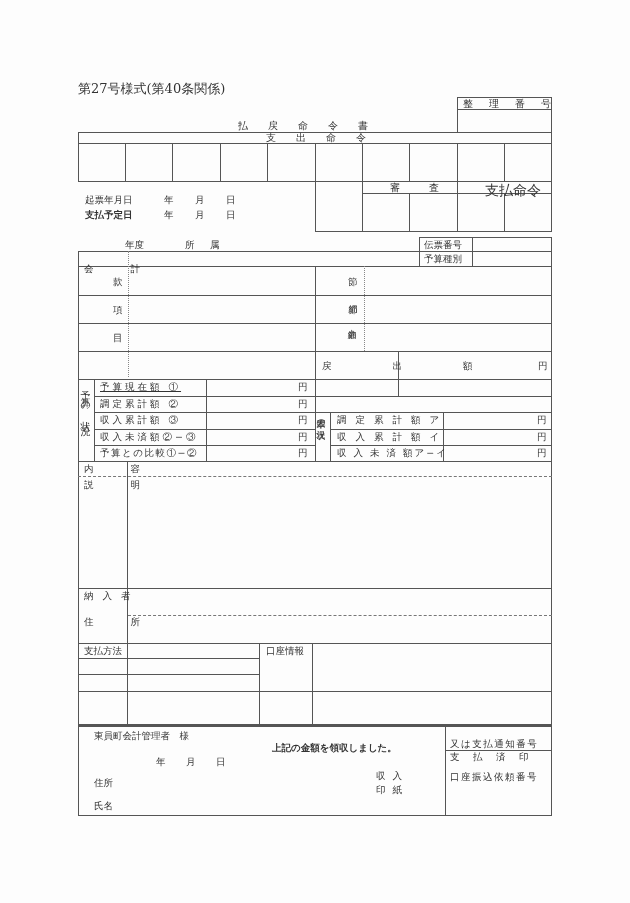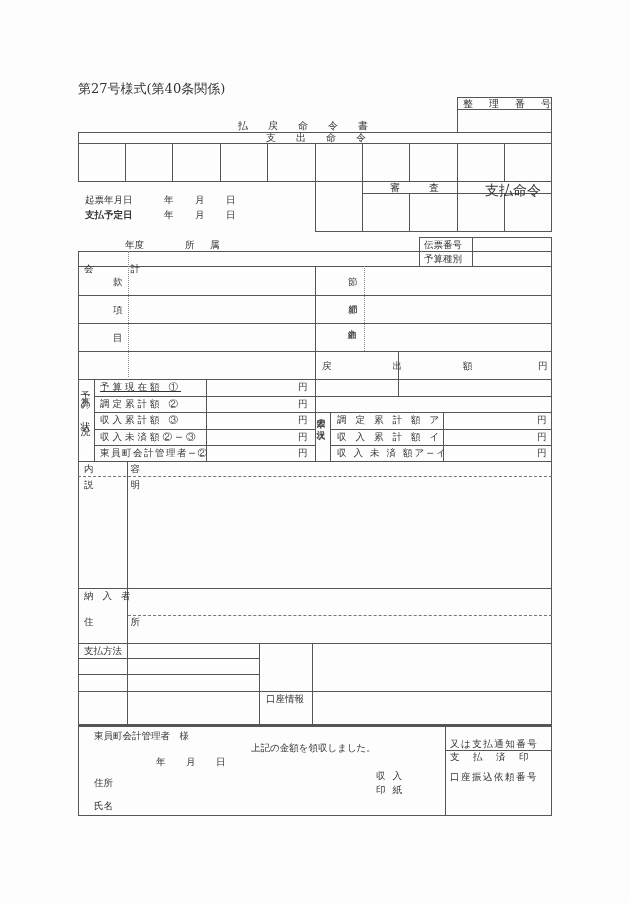--- a/index.html
+++ b/index.html
@@ -132,21 +132,21 @@
 
 <div class="t vert" style="left:80px;top:383px;font-size:10px;letter-spacing:6px;">予算の状況</div>
 <div class="t sp2" style="left:100px;top:382px;text-decoration:underline;">予算現在額 ①</div>
 <div class="t" style="left:298px;top:382px;">円</div>
 <div class="t sp2" style="left:100px;top:399px;">調定累計額 ②</div>
 <div class="t" style="left:298px;top:399px;">円</div>
 <div class="t sp2" style="left:100px;top:415px;">収入累計額 ③</div>
 <div class="t" style="left:298px;top:415px;">円</div>
 <div class="t sp2" style="left:100px;top:432px;">収入未済額②−③</div>
 <div class="t" style="left:298px;top:432px;">円</div>
-<div class="t" style="left:100px;top:448px;letter-spacing:1.5px;">東員町会計管理者−②</div>
+<div class="t" style="left:100px;top:448px;letter-spacing:1.5px;">予算との比較①−②</div>
 <div class="t" style="left:298px;top:448px;">円</div>
 <div class="field" style="left:207px;top:380px;width:88px;height:16px;"></div>
 <div class="field" style="left:207px;top:397px;width:88px;height:15px;"></div>
 <div class="field" style="left:207px;top:413px;width:88px;height:16px;"></div>
 <div class="field" style="left:207px;top:430px;width:88px;height:15px;"></div>
 <div class="field" style="left:207px;top:446px;width:88px;height:15px;"></div>
 
 <div class="t vert" style="left:316px;top:413px;font-size:9px;line-height:1;">本票の状況</div>
 <div class="t sp2" style="left:337px;top:415px;">調 定 累 計 額 ア</div>
 <div class="t" style="left:537px;top:415px;">円</div>
@@ -173,32 +173,32 @@
 <div class="field" style="left:129px;top:617px;width:422px;height:25px;"></div>
 
 <div class="hl" style="left:78px;top:643px;width:474px;"></div>
 <div class="vl" style="left:127px;top:643px;height:82px;"></div>
 <div class="vl" style="left:259px;top:643px;height:82px;"></div>
 <div class="vl" style="left:312px;top:643px;height:82px;"></div>
 <div class="hl" style="left:78px;top:658px;width:181px;"></div>
 <div class="hl" style="left:78px;top:674px;width:181px;"></div>
 <div class="hl" style="left:78px;top:691px;width:474px;"></div>
 <div class="t" style="left:84px;top:646px;">支払方法</div>
-<div class="t" style="left:266px;top:646px;margin-top:48px;">口座情報</div>
+<div class="t" style="left:266px;top:646px;">口座情報</div>
 <div class="field" style="left:129px;top:644px;width:130px;height:14px;"></div>
 <div class="field" style="left:314px;top:644px;width:237px;height:47px;"></div>
 <div class="field" style="left:129px;top:692px;width:130px;height:32px;"></div>
 <div class="field" style="left:314px;top:692px;width:237px;height:32px;"></div>
 
 <div class="a" style="left:78px;top:724px;width:474px;height:3px;background:#555;"></div>
 
 <div class="vl" style="left:445px;top:727px;height:89px;"></div>
 <div class="hl" style="left:445px;top:750px;width:107px;"></div>
 <div class="t" style="left:94px;top:731px;">東員町会計管理者　様</div>
-<div class="t" style="left:251px;top:743px;">上記の金額を領収しました。</div>
+<div class="t" style="left:272px;top:743px;font-weight:bold;">上記の金額を領収しました。</div>
 <div class="t" style="left:156px;top:757px;">年</div>
 <div class="t" style="left:186px;top:757px;">月</div>
 <div class="t" style="left:216px;top:757px;">日</div>
 <div class="t" style="left:94px;top:778px;">住所</div>
 <div class="t" style="left:94px;top:801px;">氏名</div>
 <div class="t" style="left:376px;top:771px;letter-spacing:2px;">収 入</div>
 <div class="t" style="left:376px;top:785px;letter-spacing:2px;">印 紙</div>
 <div class="field" style="left:115px;top:775px;width:200px;height:16px;"></div>
 <div class="field" style="left:115px;top:798px;width:200px;height:16px;"></div>
 

